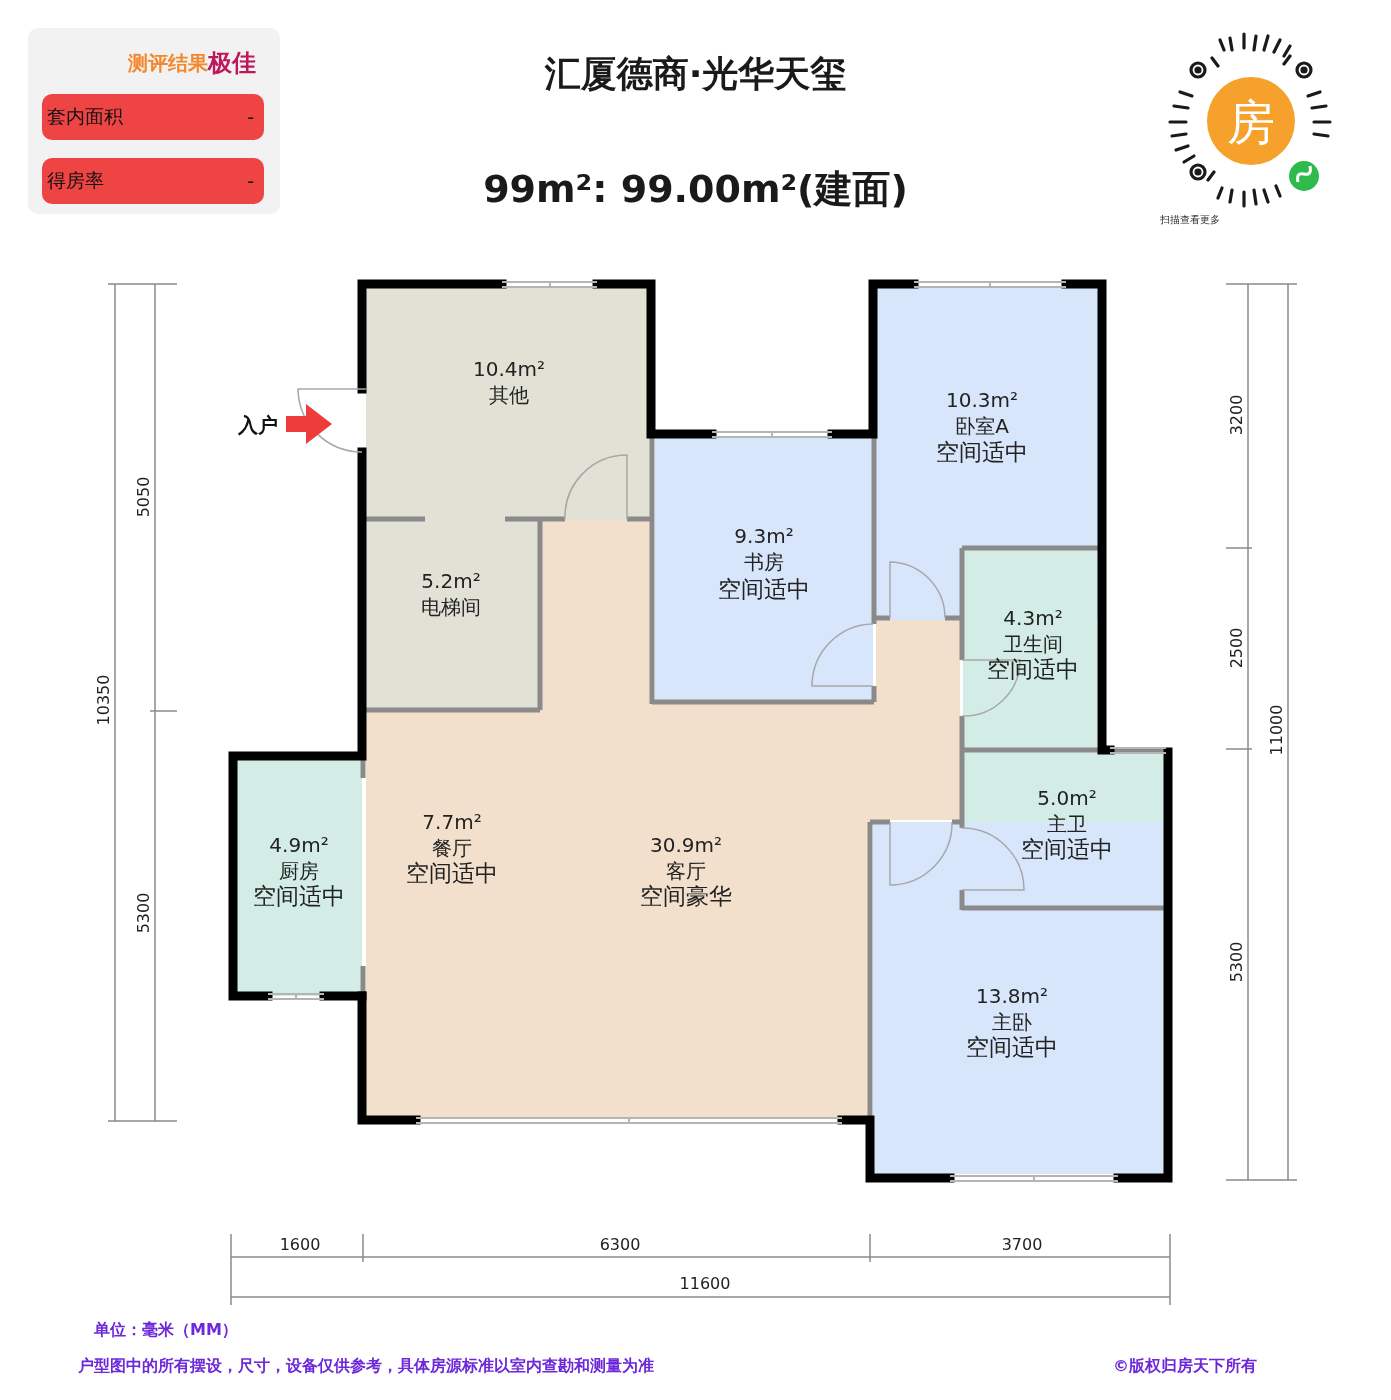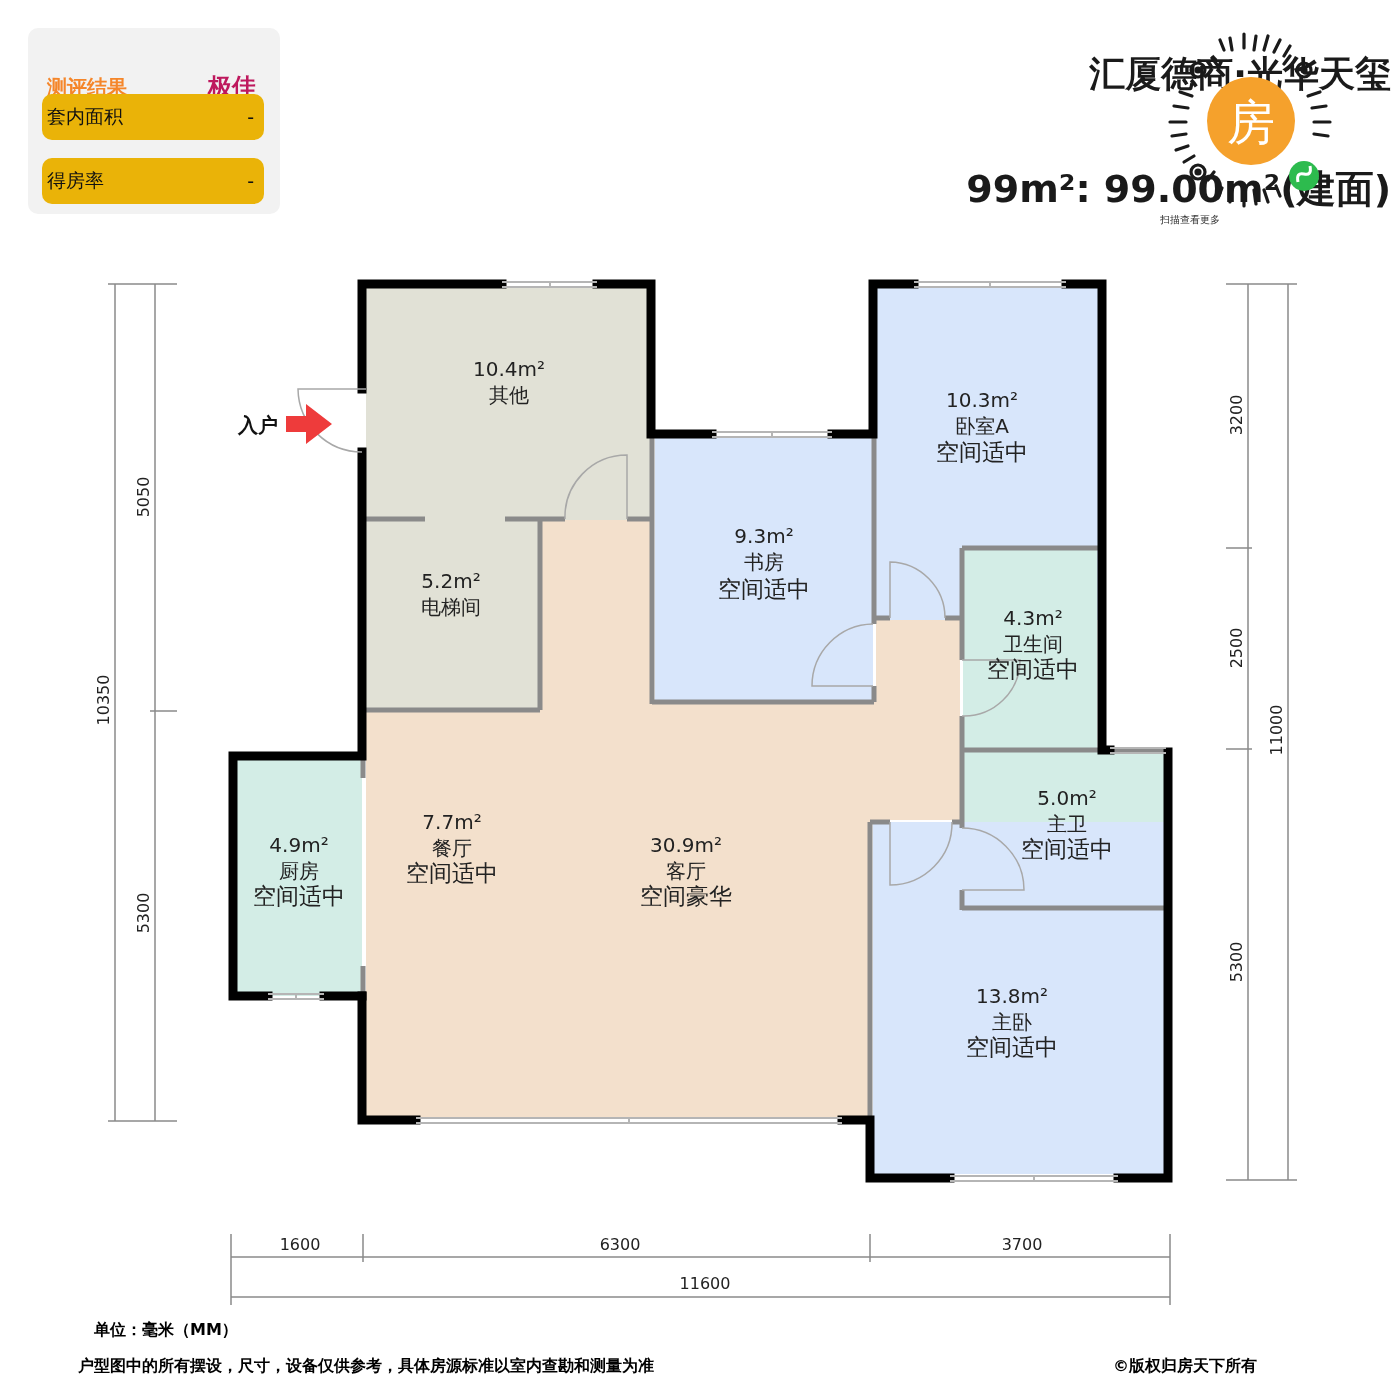--- a/index.html
+++ b/index.html
@@ -1,34 +1,34 @@
 <!DOCTYPE html>
 <html><head>
 <meta charset="utf-8">
 <style>
   html, body { margin:0; padding:0; background:#ffffff; }
   body { width:1391px; height:1400px; position:relative; overflow:hidden;
          font-family:"DejaVu Sans","Liberation Sans",sans-serif; color:#222; }
   .eval-card { position:absolute; left:28px; top:28px; width:252px; height:186px;
                background:#f2f2f2; border-radius:10px; }
   .eval-head { position:absolute; left:19px; top:20px; right:24px; height:30px;
-               display:flex; justify-content:space-between; align-items:center;margin-top:24px; }
+               display:flex; justify-content:flex-end; align-items:center; }
   .eval-title { color:#f5862a; font-size:20px; font-weight:bold; }
   .eval-grade { color:#be185d; font-size:24px; font-weight:bold; }
-  .eval-row { position:absolute; left:14px; width:222px; height:46px; background:#eab308;
+  .eval-row { position:absolute; left:14px; width:222px; height:46px; background:#ef4444;
               border-radius:10px; display:flex; justify-content:space-between;
               align-items:center; padding:0 10px 0 5px; box-sizing:border-box; font-size:19px; color:#111; }
   .eval-row.r1 { top:66px; } .eval-row.r2 { top:130px; }
-  .title { position:absolute; left:0; width:1391px; text-align:right; font-weight:bold; color:#1a1a1a; }
+  .title { position:absolute; left:0; width:1391px; text-align:center; font-weight:bold; color:#1a1a1a; }
   .title.t1 { top:50px; font-size:36px; }
   .title.t2 { top:140px; font-size:38px;margin-top:24px; }
   .qr { position:absolute; left:1160px; top:30px; width:182px; height:182px; }
   .qr-caption { position:absolute; left:1160px; top:213px; width:182px; text-align:left; font-size:10px; color:#333; }
   .plan { position:absolute; left:0; top:0; }
-  .foot { position:absolute; font-size:16px; font-weight:bold; color:#000000; }
+  .foot { position:absolute; font-size:16px; font-weight:bold; color:#6d28d9; }
   .foot.unit { left:94px; top:1320px; }
   .foot.disc { left:78px; top:1356px; }
   .foot.copy { left:1113px; top:1356px; }
   svg text { font-family:"DejaVu Sans","Liberation Sans",sans-serif; }
 </style>
 </head>
 <body>
 
 <div class="eval-card">
   <div class="eval-head">

